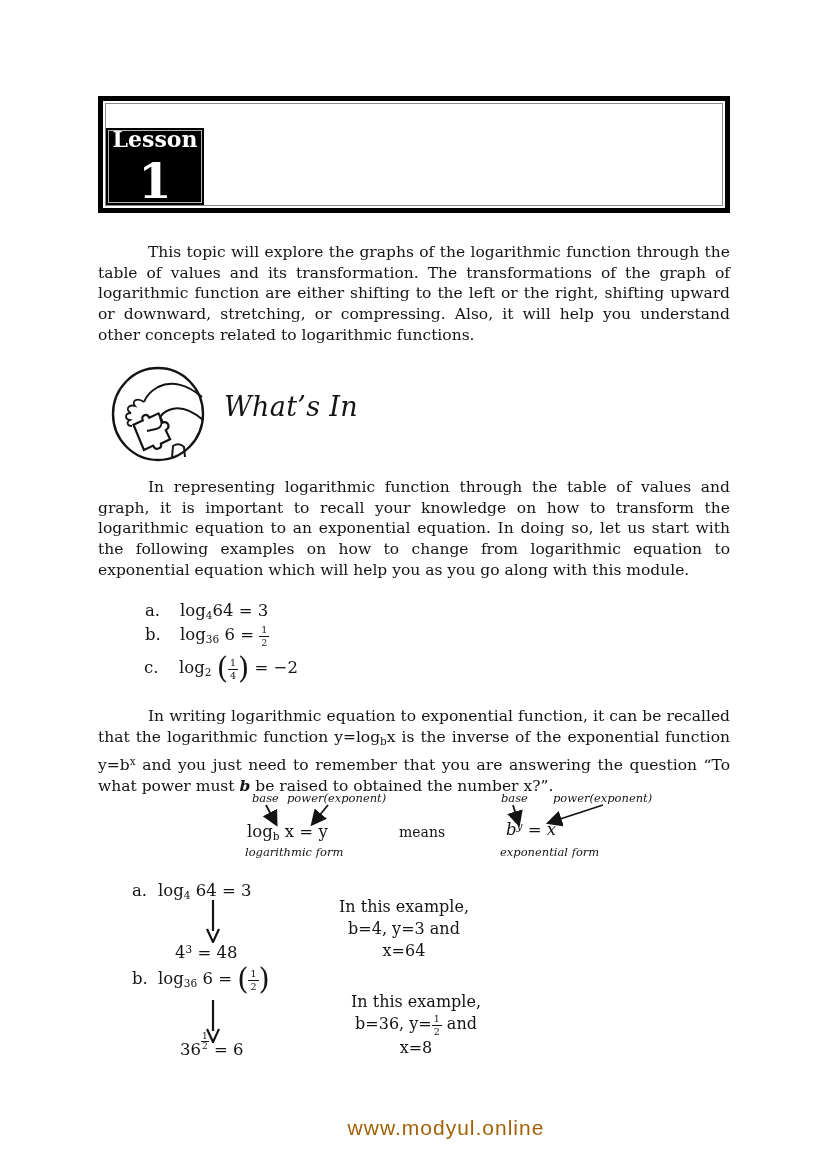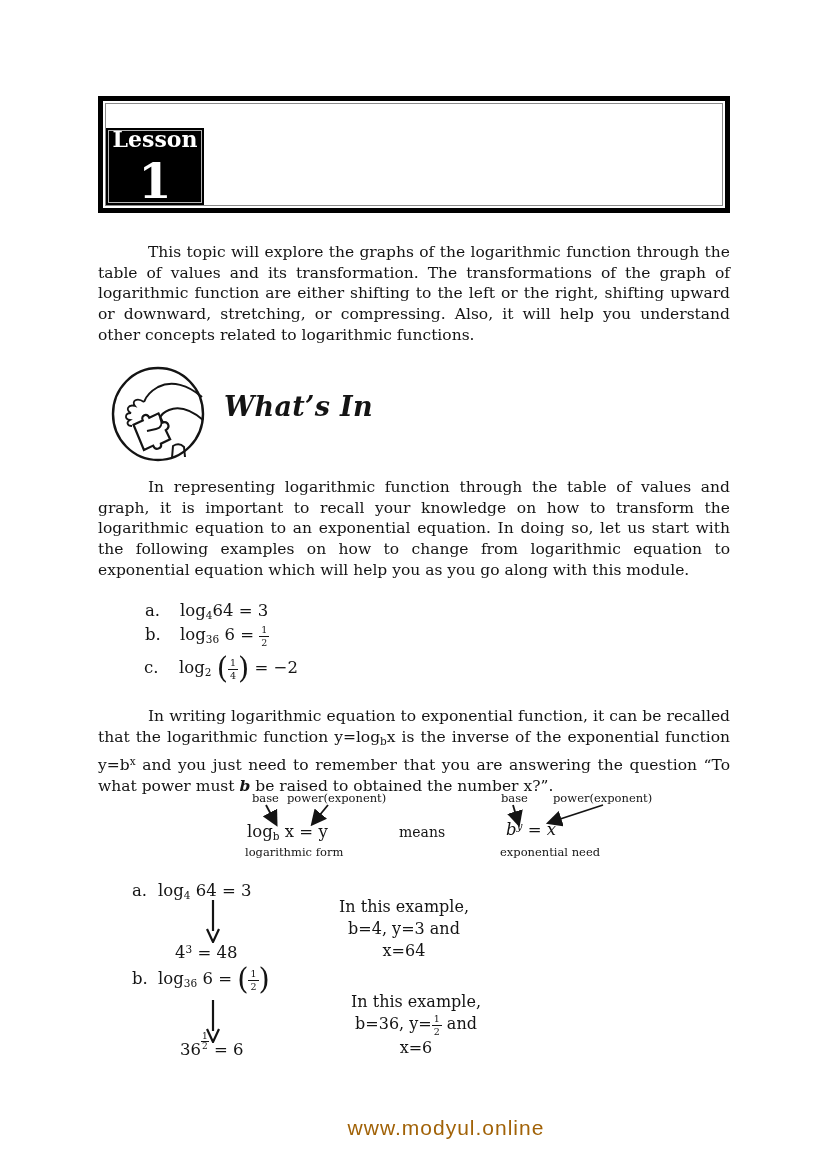--- a/index.html
+++ b/index.html
@@ -36,41 +36,41 @@
   .para {
     left:98px; width:632px; margin:0; text-align:justify;
     font-size:15.5px; line-height:20.7px; text-indent:50px;
   }
   #p1 { top:233px;margin-top:9px; }
   #p2 { top:477px; }
   #p3 { top:706px; }
 
   
   .whats-icon { left:110px; top:365px; }
-  .whats-heading { left:224px; top:391px; font-size:27px; font-weight:bold; font-style:italic; letter-spacing:0.3px; }
+  .whats-heading { left:224px; top:391px; font-size:27px; font-weight:normal; font-style:italic; letter-spacing:0.3px; }
 
   
   .eq { font-size:16.5px; white-space:nowrap; }
   .eq-label { display:inline-block; width:35px; }
   .eq-label-sm { display:inline-block; width:26px; }
   .sub { font-size:10.5px; vertical-align:-3px; }
   .sup { font-size:10.5px; vertical-align:5px; }
   .frac { display:inline-block; text-align:center; font-size:9.5px; line-height:1.05; vertical-align:-6px; }
   .frac .fnum { display:block; border-bottom:1px solid #141414; padding:0 2px 1px; }
   .frac .fden { display:block; padding-top:1px; }
   .supfrac { display:inline-block; text-align:center; font-size:9px; line-height:1.05; vertical-align:6px; }
   .supfrac .fnum { display:block; border-bottom:1px solid #141414; padding:0 1px; }
   .supfrac .fden { display:block; }
   .bigparen { font-size:1.75em; font-weight:400; vertical-align:-5px; }
   #ex-a { left:145px; top:601px; }
   #ex-b { left:145px; top:625px; }
   #ex-c { left:144px; top:651px; }
 
   
-  .diag-label { font-size:11.5px; white-space:nowrap; }
+  .diag-label { font-size:11.5px; white-space:nowrap;font-style:italic; }
   #diag-left-base  { left:252px; top:791px; }
   #diag-left-power { left:287px; top:791px; }
   #diag-left-arrows { left:252px; top:804px; }
   #diag-left-eq    { left:247px; top:822px; }
   #diag-left-form  { left:245px; top:845px; }
   #diag-means      { left:399px; top:824px; font-size:14px; }
   #diag-right-base  { left:501px; top:791px; }
   #diag-right-power { left:553px; top:791px; }
   #diag-right-arrows { left:503px; top:804px; }
   #diag-right-eq   { left:506px; top:820px; font-style:italic; }
@@ -166,21 +166,21 @@
       <defs>
           <marker id="ahR" markerWidth="9" markerHeight="9" refX="6" refY="4.5" orient="auto">
             <path d="M0,0 L9,4.5 L0,9 z" fill="#141414"></path>
           </marker>
         </defs>
       <line x1="10" y1="1" x2="15" y2="18" stroke="#141414" stroke-width="1.8" marker-end="url(#ahR)"></line>
       <line x1="100" y1="1" x2="48" y2="18" stroke="#141414" stroke-width="1.8" marker-end="url(#ahR)"></line>
     </svg>
   </div>
   <div class="abs eq" id="diag-right-eq"><span>b</span><span class="sup">y</span><span> = x</span></div>
-  <div class="abs diag-label" id="diag-right-form">exponential need</div>
+  <div class="abs diag-label" id="diag-right-form">exponential form</div>
 
 
   <div class="abs eq" id="worked-a"><span class="eq-label-sm">a.</span><span><span>log</span><span class="sub">4</span><span> 64 = 3</span></span></div>
 
   <div class="abs" id="arrow-a">
     <svg width="18" height="43" viewBox="0 0 18 43">
       <line x1="9" y1="0" x2="9" y2="31" stroke="#141414" stroke-width="2.2"></line>
       <path d="M3,29 L9,42 L15,29" fill="none" stroke="#141414" stroke-width="2.2"></path>
     </svg>
   </div>
@@ -196,18 +196,18 @@
   <div class="abs" id="arrow-b">
     <svg width="18" height="43" viewBox="0 0 18 43">
       <line x1="9" y1="0" x2="9" y2="31" stroke="#141414" stroke-width="2.2"></line>
       <path d="M3,29 L9,42 L15,29" fill="none" stroke="#141414" stroke-width="2.2"></path>
     </svg>
   </div>
   <div class="abs eq" id="result-b"><span>36</span><span class="supfrac"><span class="fnum">1</span><span class="fden">2</span></span><span> = 6</span></div>
   <div class="abs note" id="note-b">
     <div>In this example,</div>
     <div><span>b=36, y=</span><span class="frac"><span class="fnum">1</span><span class="fden">2</span></span><span> and</span></div>
-    <div>x=6</div>
+    <div>x=8</div>
   </div>
 
   <div class="abs" id="footer-watermark">www.modyul.online</div>
 
 </div>
 
 </body></html>

